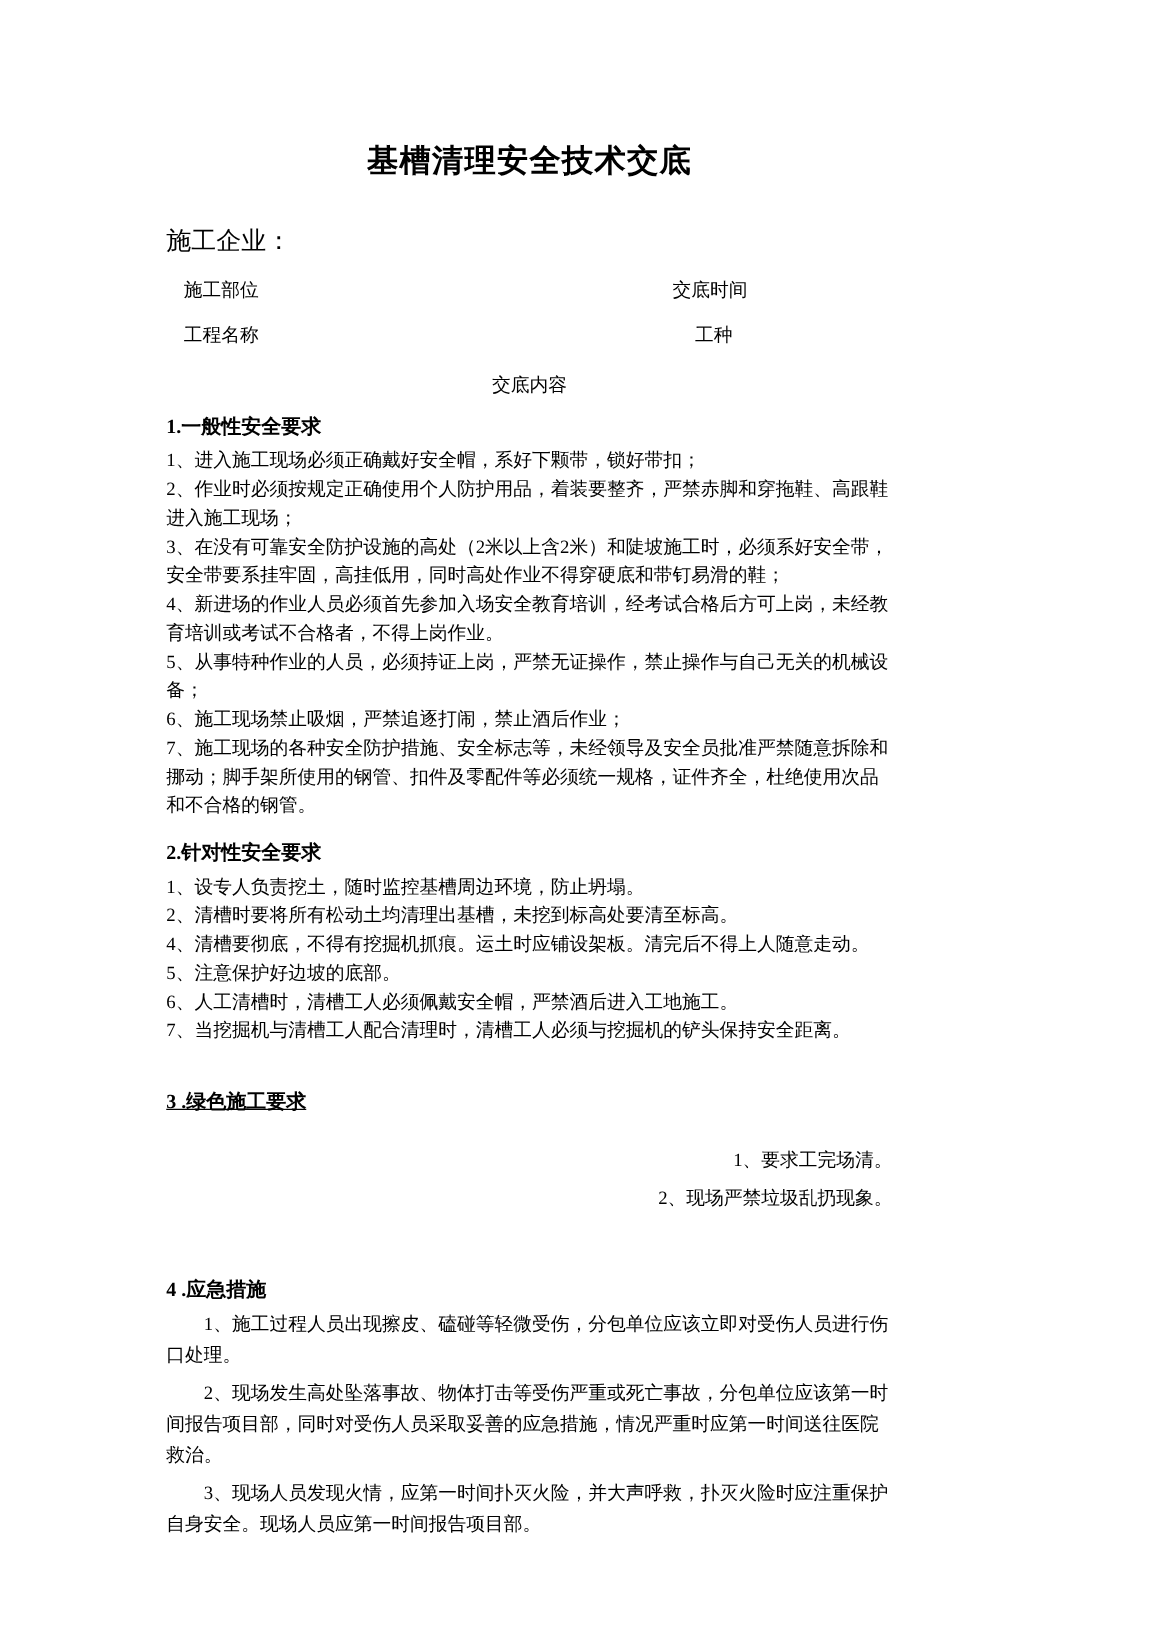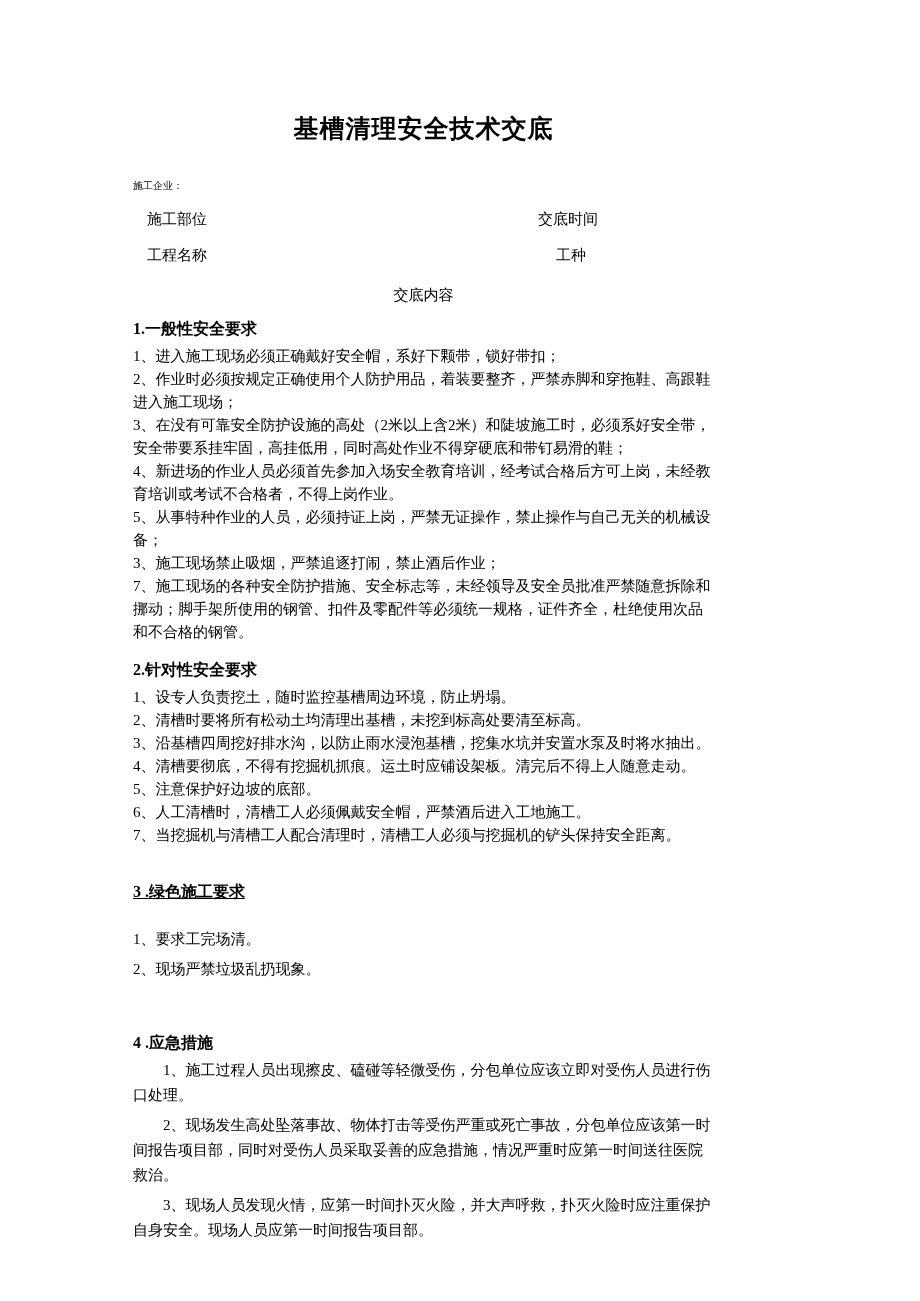--- a/index.html
+++ b/index.html
@@ -18,21 +18,21 @@
     padding: 112px 132px 60px 133px;
   }
   .title {
     text-align: center;
     font-size: 25px;
     font-weight: 600;
     letter-spacing: 1px;
     margin: 0 0 34px 0;
   }
   .enterprise {
-    font-size: 10px;
+    font-size: 20px;
     margin: 0 0 17px 0;
   }
   .field-row {
     font-size: 15px;
     padding-left: 14px;
     margin-bottom: 21px;
     white-space: nowrap;
   }
   .field-row.row2 { margin-bottom: 17px; }
   .field-left {
@@ -54,21 +54,21 @@
   }
   section p {
     font-size: 15px;
     line-height: 23px;
     margin: 0;
   }
   .sec2 { margin-top: 14px; }
   .sec3 { margin-top: 33px; }
   .sec4 { margin-top: 50px; }
   .sec3 h2 { margin-bottom: 25px; text-decoration: underline; }
-  .sec3 p { margin-bottom: 7px; }
+  .sec3 p { margin-bottom: 7px; text-align: right; }
   .sec4 h2 { margin-bottom: 4px; }
   .sec4 p {
     line-height: 25px;
     margin-bottom: 5px;
     text-indent: 2em;
   }
 </style>
 </head>
 <body>
 
@@ -88,29 +88,28 @@
 
   <div class="content-label">交底内容</div>
 
   <section class="sec1">
     <h2>1.一般性安全要求</h2>
     <p>1、进入施工现场必须正确戴好安全帽，系好下颗带，锁好带扣；</p>
     <p>2、作业时必须按规定正确使用个人防护用品，着装要整齐，严禁赤脚和穿拖鞋、高跟鞋进入施工现场；</p>
     <p>3、在没有可靠安全防护设施的高处（2米以上含2米）和陡坡施工时，必须系好安全带，安全带要系挂牢固，高挂低用，同时高处作业不得穿硬底和带钉易滑的鞋；</p>
     <p>4、新进场的作业人员必须首先参加入场安全教育培训，经考试合格后方可上岗，未经教育培训或考试不合格者，不得上岗作业。</p>
     <p>5、从事特种作业的人员，必须持证上岗，严禁无证操作，禁止操作与自己无关的机械设备；</p>
-    <p>3、施工现场禁止吸烟，严禁追逐打闹，禁止酒后作业；</p>
+    <p>6、施工现场禁止吸烟，严禁追逐打闹，禁止酒后作业；</p>
     <p>7、施工现场的各种安全防护措施、安全标志等，未经领导及安全员批准严禁随意拆除和挪动；脚手架所使用的钢管、扣件及零配件等必须统一规格，证件齐全，杜绝使用次品和不合格的钢管。</p>
   </section>
 
   <section class="sec2">
     <h2>2.针对性安全要求</h2>
     <p>1、设专人负责挖土，随时监控基槽周边环境，防止坍塌。</p>
     <p>2、清槽时要将所有松动土均清理出基槽，未挖到标高处要清至标高。</p>
-    <p>3、沿基槽四周挖好排水沟，以防止雨水浸泡基槽，挖集水坑并安置水泵及时将水抽出。</p>
     <p>4、清槽要彻底，不得有挖掘机抓痕。运土时应铺设架板。清完后不得上人随意走动。</p>
     <p>5、注意保护好边坡的底部。</p>
     <p>6、人工清槽时，清槽工人必须佩戴安全帽，严禁酒后进入工地施工。</p>
     <p>7、当挖掘机与清槽工人配合清理时，清槽工人必须与挖掘机的铲头保持安全距离。</p>
   </section>
 
   <section class="sec3">
     <h2>3 .绿色施工要求</h2>
     <p>1、要求工完场清。</p>
     <p>2、现场严禁垃圾乱扔现象。</p>

